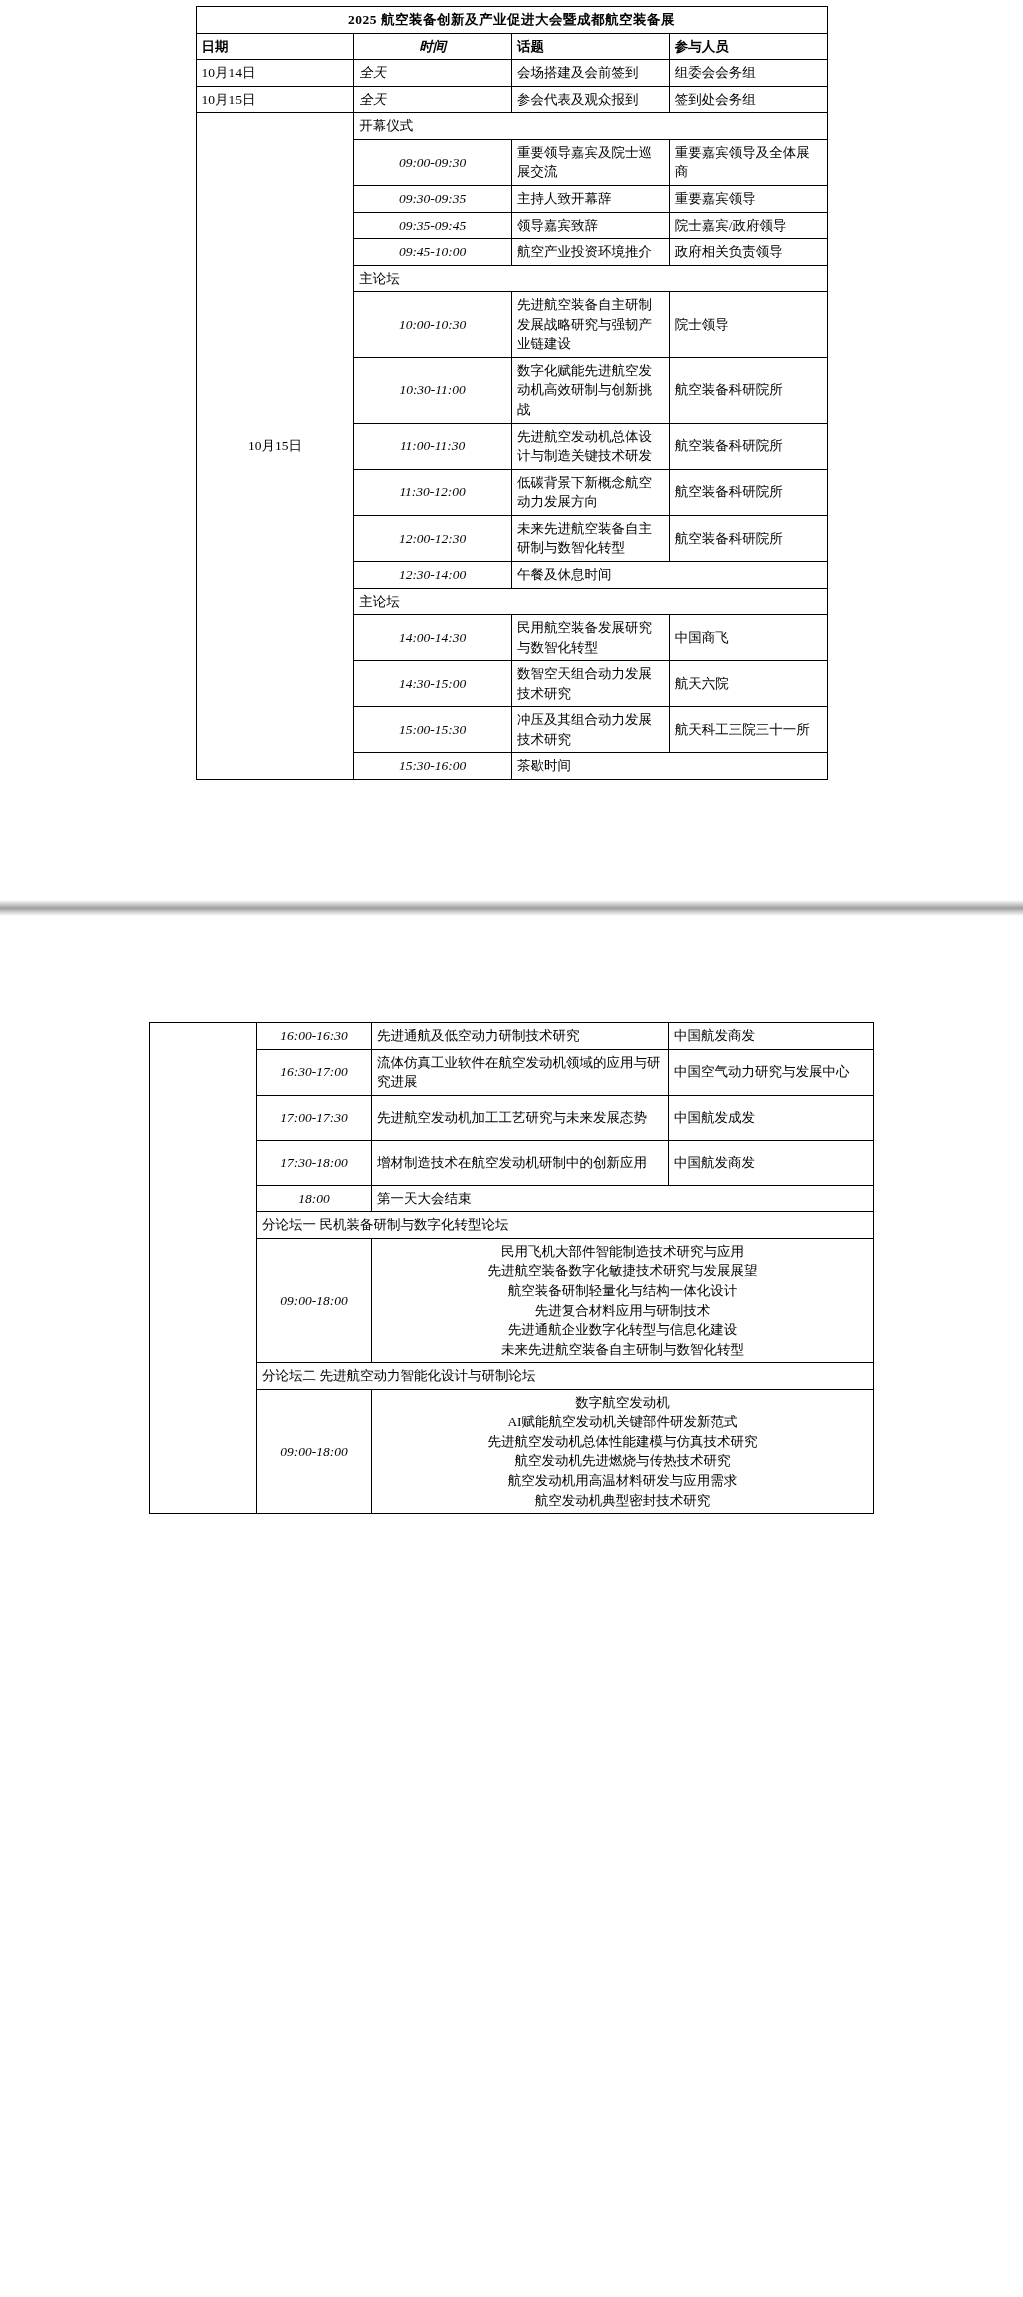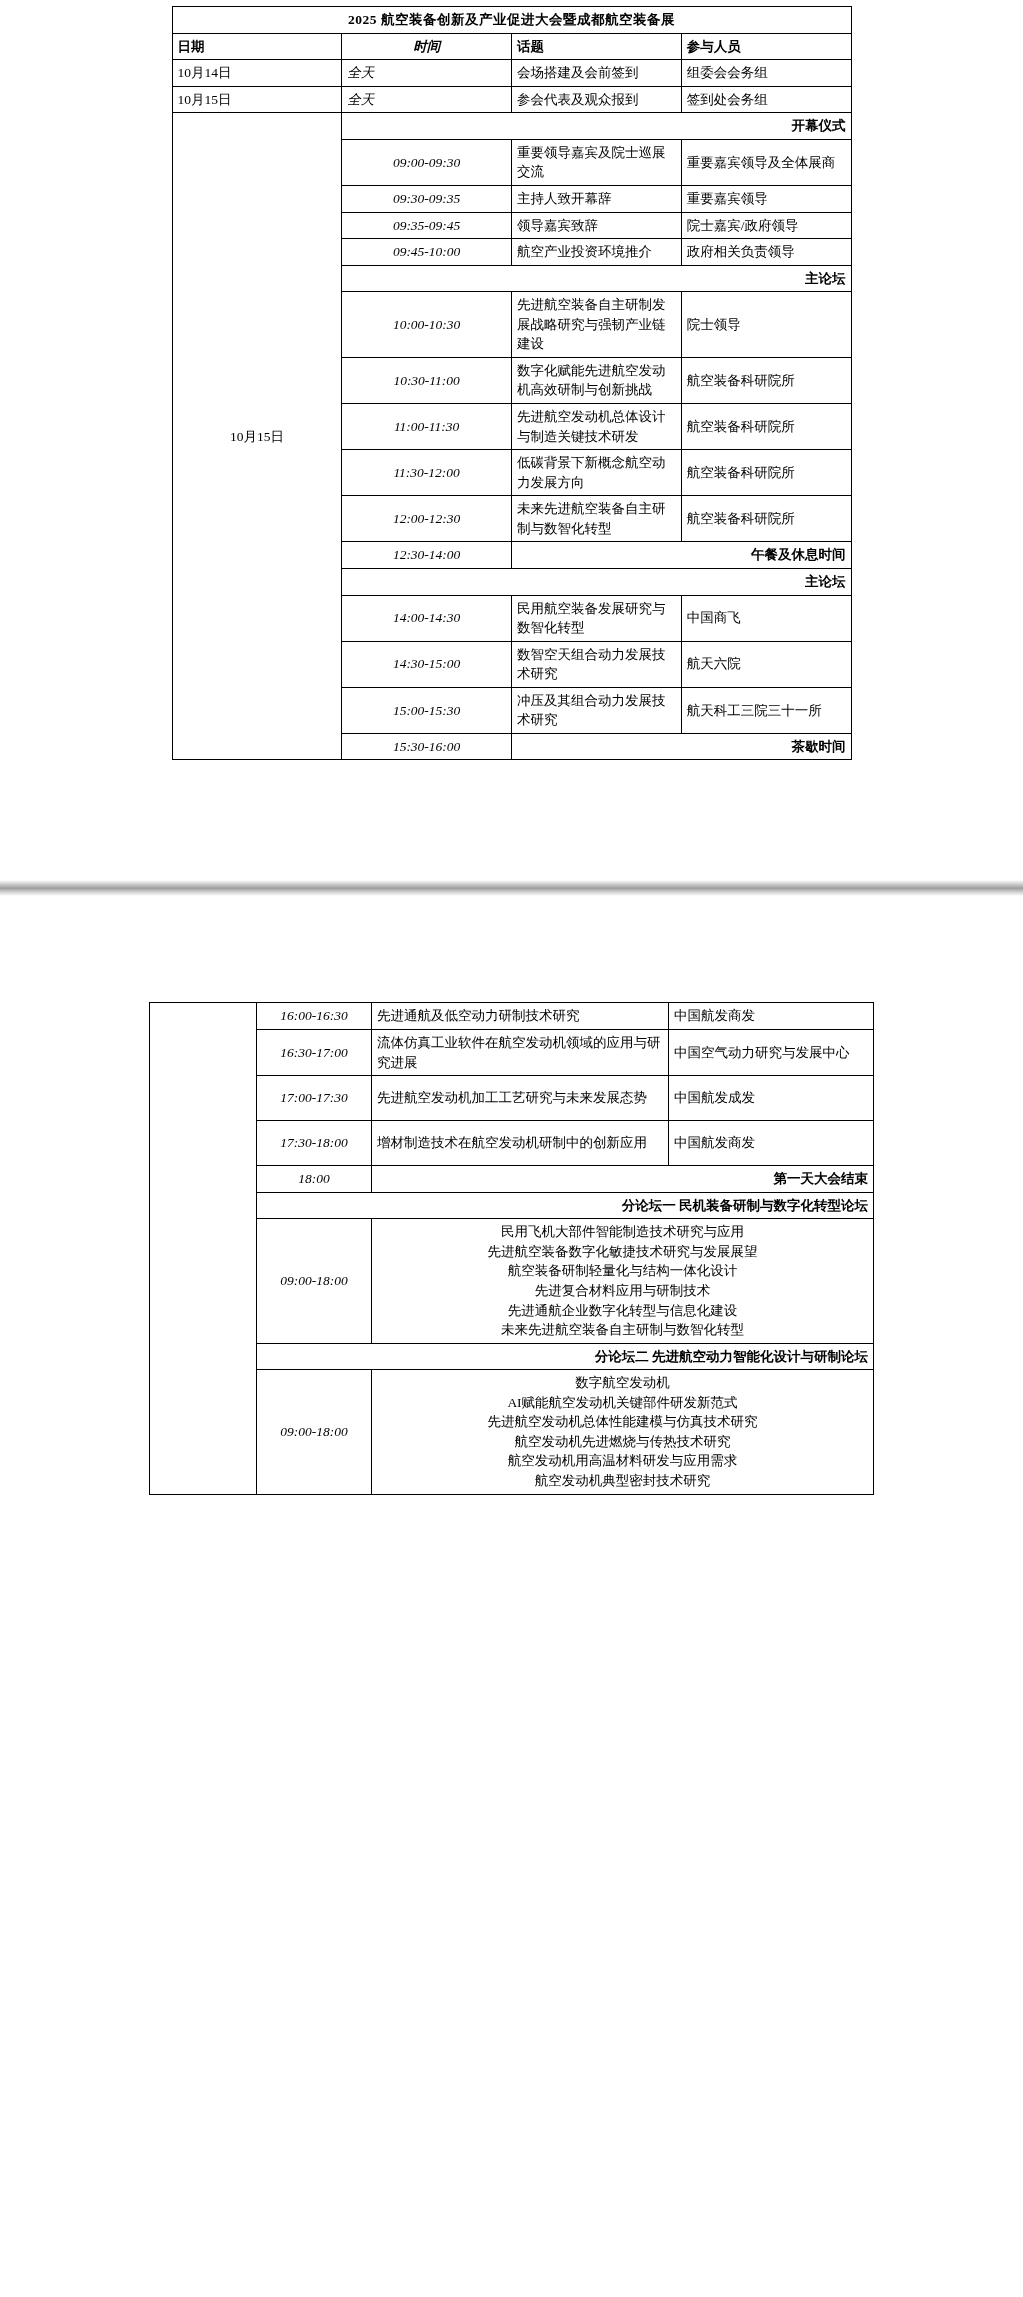--- a/index.html
+++ b/index.html
@@ -21,21 +21,21 @@
     margin: 0 auto;
     width: 1023px;
     background: #ffffff;
   }
   .doc-wrap {
     padding: 6px 12px 0 12px;
     box-sizing: border-box;
   }
   table.agenda {
     border-collapse: collapse;
-    width: 680px;
+    width: 632px;
     margin: 0 auto;
     table-layout: fixed;
   }
   table.agenda td, table.agenda th {
     border: 1px solid #000000;
     padding: 3px 5px;
     vertical-align: middle;
     font-size: 13.5px;
     line-height: 1.45;
     font-family: "Liberation Serif", "DejaVu Serif", serif;
@@ -75,23 +75,22 @@
   }
   .page2-space {
     height: 100px;
   }
   .multi-line {
     text-align: center;
     line-height: 1.75;
     padding: 6px 4px;
   }
   .sub-title {
-    text-align: right;
+    text-align: left;
     font-size: 13.5px;
-    font-weight: bold;
   }
   td.tall { height: 38px; }
 </style>
 </head>
 <body>
 
 <div class="page">
 
   <div class="sheet">
     <div class="doc-wrap">

